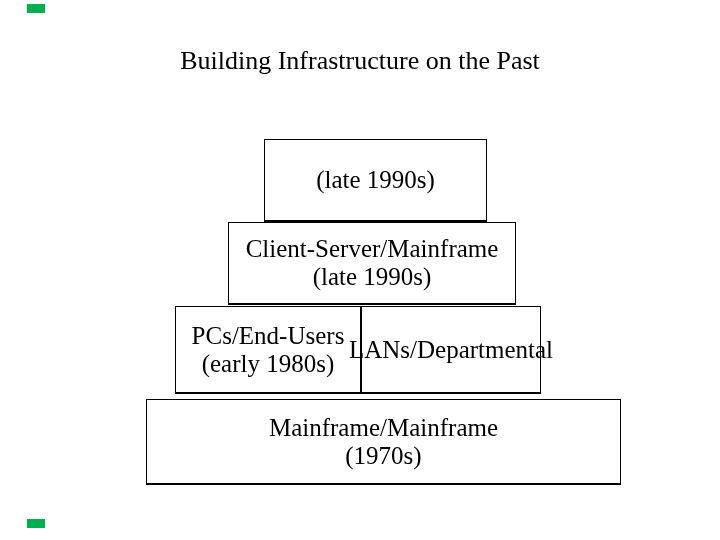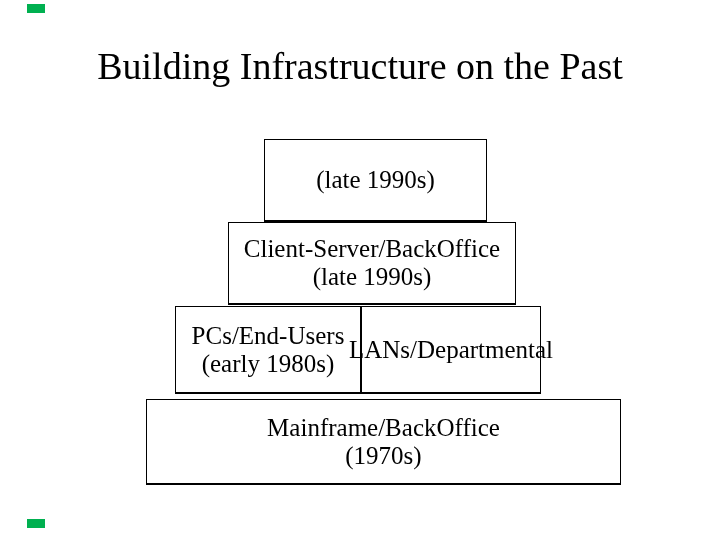--- a/index.html
+++ b/index.html
@@ -15,21 +15,21 @@
     overflow: hidden;
     font-family: "Liberation Serif", "DejaVu Serif", serif;
     color: #000000;
   }
   .slide-title {
     position: absolute;
     left: 0;
     top: 47px;
     width: 720px;
     text-align: center;
-    font-size: 38px;
+    font-size: 26px;
     line-height: 1.05;
     white-space: nowrap;
   }
   .layer-box {
     position: absolute;
     box-sizing: border-box;
     background: #ffffff;
     border: 1.5px solid #000000;
     border-bottom-width: 2.5px;
     display: flex;
@@ -63,33 +63,33 @@
 
   <div class="corner-mark top"></div>
 
   <h1 class="slide-title" style="margin:0; font-weight:normal;">Building Infrastructure on the Past</h1>
 
   <div class="layer-box box-internet">
     <span class="layer-era">(late 1990s)</span>
   </div>
 
   <div class="layer-box box-client-server">
-    <span class="layer-label">Client-Server/BackOffice</span>
+    <span class="layer-label">Client-Server/Mainframe</span>
     <span class="layer-era">(late 1990s)</span>
   </div>
 
   <div class="layer-box box-pcs">
     <span class="layer-label">PCs/End-Users</span>
     <span class="layer-era">(early 1980s)</span>
   </div>
 
   <div class="layer-box box-lans">
     <span class="layer-label">LANs/Departmental</span>
   </div>
 
   <div class="layer-box box-mainframe">
-    <span class="layer-label">Mainframe/BackOffice</span>
+    <span class="layer-label">Mainframe/Mainframe</span>
     <span class="layer-era">(1970s)</span>
   </div>
 
   <div class="corner-mark bottom"></div>
 
 </div>
 
 </body></html>

